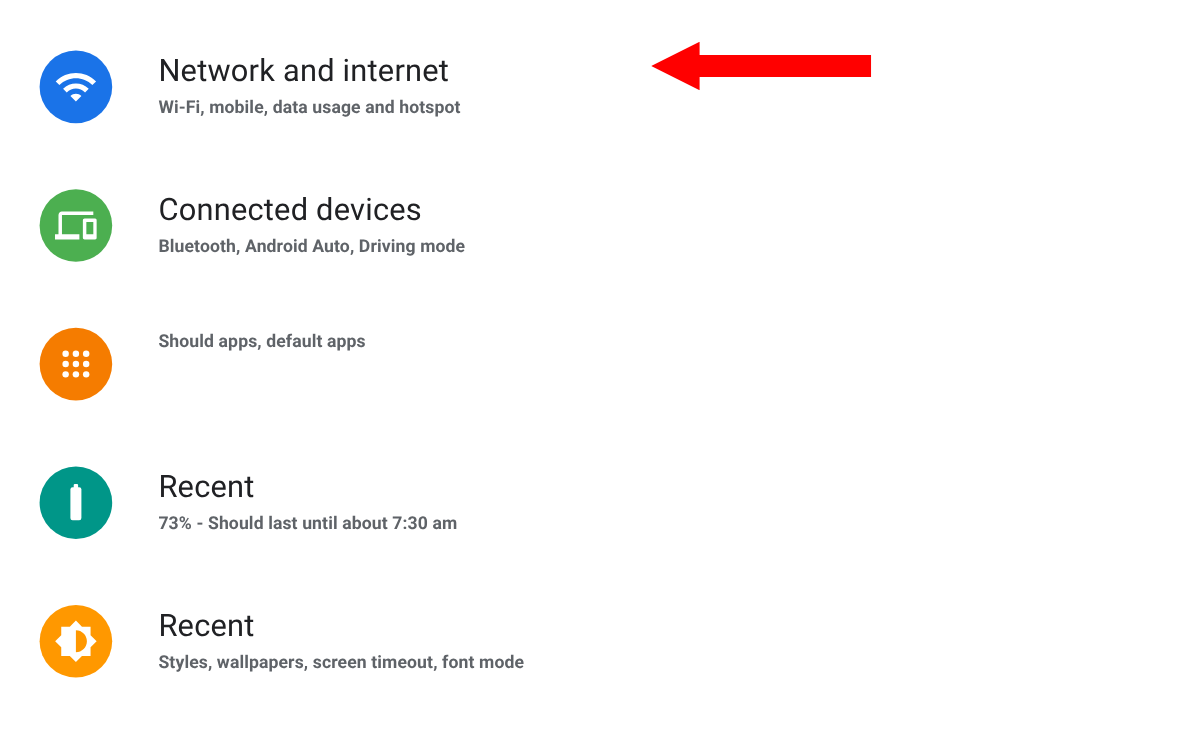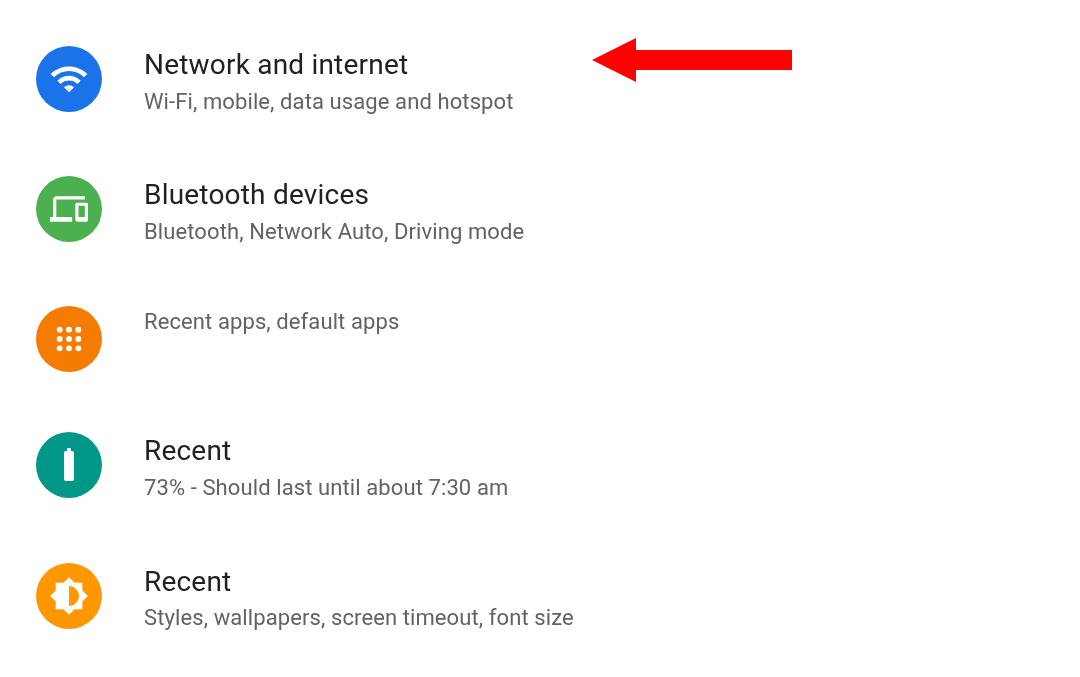--- a/index.html
+++ b/index.html
@@ -41,23 +41,23 @@
     }
     .item-title {
       font-size: 28px;
       color: #202124;
       font-weight: 400;
       line-height: 1.2;
       margin-bottom: 6px;
       letter-spacing: 0.2px;
     }
     .item-subtitle {
-      font-size: 22px;
+      font-size: 16px;
       color: #5f6368;
-      font-weight: 400;
+      font-weight: 700;
       line-height: 1.3;
       letter-spacing: 0.1px;
     }
     .arrow-annotation {
       position: absolute;
       top: 38px;
       left: 592px;
       width: 200px;
       height: 44px;
       pointer-events: none;
@@ -80,41 +80,41 @@
     </div>
   </div>
 
   <div class="settings-item">
     <div class="icon-wrap" style="background:#4caf50;">
       <svg width="38" height="38" viewBox="0 0 24 24" fill="none">
         <path d="M4 6h18V4H4c-1.1 0-2 .9-2 2v11H0v3h14v-3H4V6zm19 2h-6c-.55 0-1 .45-1 1v10c0 .55.45 1 1 1h6c.55 0 1-.45 1-1V9c0-.55-.45-1-1-1zm-1 9h-4v-7h4v7z" fill="#ffffff"></path>
       </svg>
     </div>
     <div class="item-text">
-      <div class="item-title">Bluetooth devices</div>
-      <div class="item-subtitle">Bluetooth, Network Auto, Driving mode</div>
+      <div class="item-title">Connected devices</div>
+      <div class="item-subtitle">Bluetooth, Android Auto, Driving mode</div>
     </div>
   </div>
 
   <div class="settings-item">
     <div class="icon-wrap" style="background:#f57c00;">
       <svg width="32" height="32" viewBox="0 0 24 24" fill="none">
         <circle cx="5" cy="5" r="2.2" fill="#ffffff"></circle>
         <circle cx="12" cy="5" r="2.2" fill="#ffffff"></circle>
         <circle cx="19" cy="5" r="2.2" fill="#ffffff"></circle>
         <circle cx="5" cy="12" r="2.2" fill="#ffffff"></circle>
         <circle cx="12" cy="12" r="2.2" fill="#ffffff"></circle>
         <circle cx="19" cy="12" r="2.2" fill="#ffffff"></circle>
         <circle cx="5" cy="19" r="2.2" fill="#ffffff"></circle>
         <circle cx="12" cy="19" r="2.2" fill="#ffffff"></circle>
         <circle cx="19" cy="19" r="2.2" fill="#ffffff"></circle>
       </svg>
     </div>
     <div class="item-text">
-      <div class="item-subtitle">Recent apps, default apps</div>
+      <div class="item-subtitle">Should apps, default apps</div>
     </div>
   </div>
 
   <div class="settings-item">
     <div class="icon-wrap" style="background:#009688;">
       <svg width="24" height="40" viewBox="0 0 24 40" fill="none">
         <rect x="7" y="6" width="10" height="30" rx="2" fill="#ffffff"></rect>
         <rect x="10" y="3" width="4" height="4" rx="1" fill="#ffffff"></rect>
       </svg>
     </div>
@@ -125,21 +125,21 @@
   </div>
 
   <div class="settings-item">
     <div class="icon-wrap" style="background:#ff9800;">
       <svg width="40" height="40" viewBox="0 0 24 24" fill="none">
         <path d="M20 8.69V4h-4.69L12 .69 8.69 4H4v4.69L.69 12 4 15.31V20h4.69L12 23.31 15.31 20H20v-4.69L23.31 12 20 8.69zM12 18V6c3.31 0 6 2.69 6 6s-2.69 6-6 6z" fill="#ffffff"></path>
       </svg>
     </div>
     <div class="item-text">
       <div class="item-title">Recent</div>
-      <div class="item-subtitle">Styles, wallpapers, screen timeout, font size</div>
+      <div class="item-subtitle">Styles, wallpapers, screen timeout, font mode</div>
     </div>
   </div>
 
 </div>
 
 <svg class="arrow-annotation" viewBox="0 0 200 44">
   <polygon points="0,22 44,0 44,12 200,12 200,32 44,32 44,44" fill="#ff0000"></polygon>
 </svg>
 
 </body></html>

